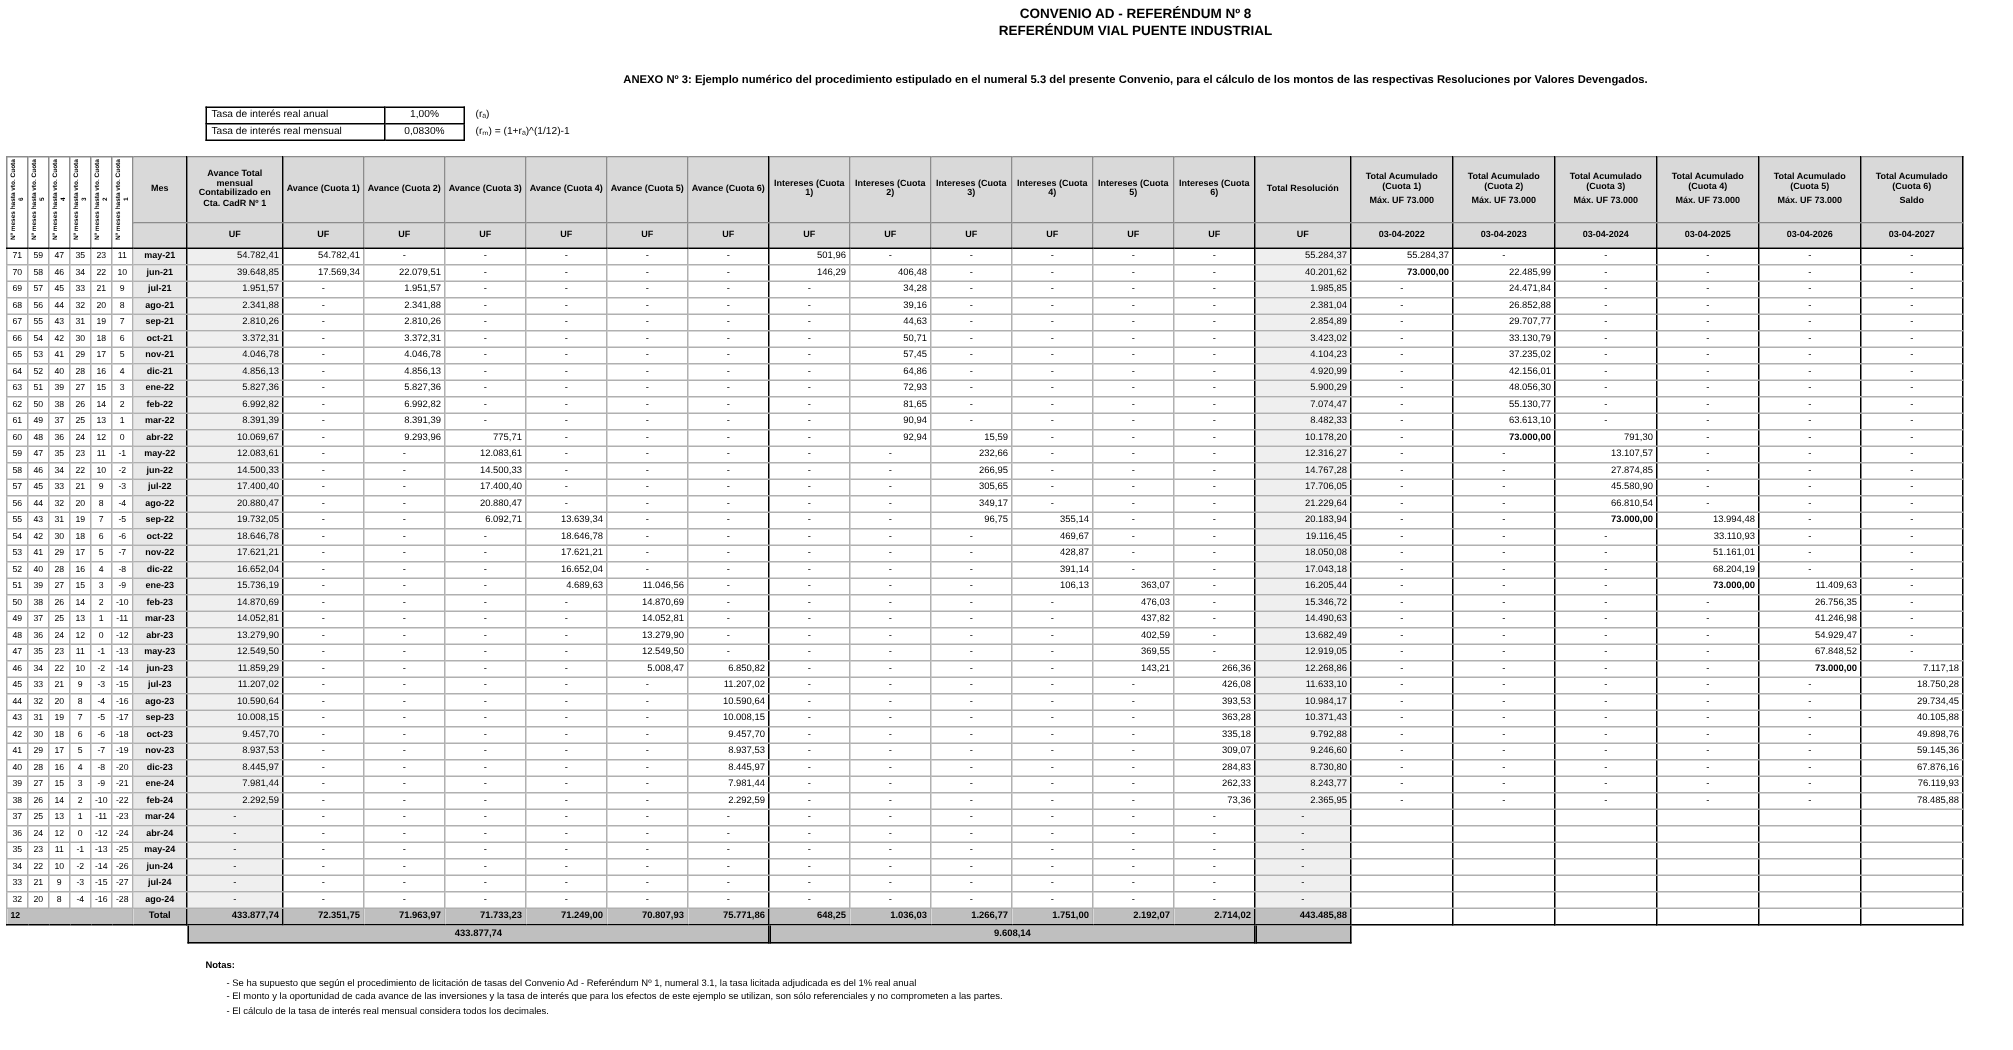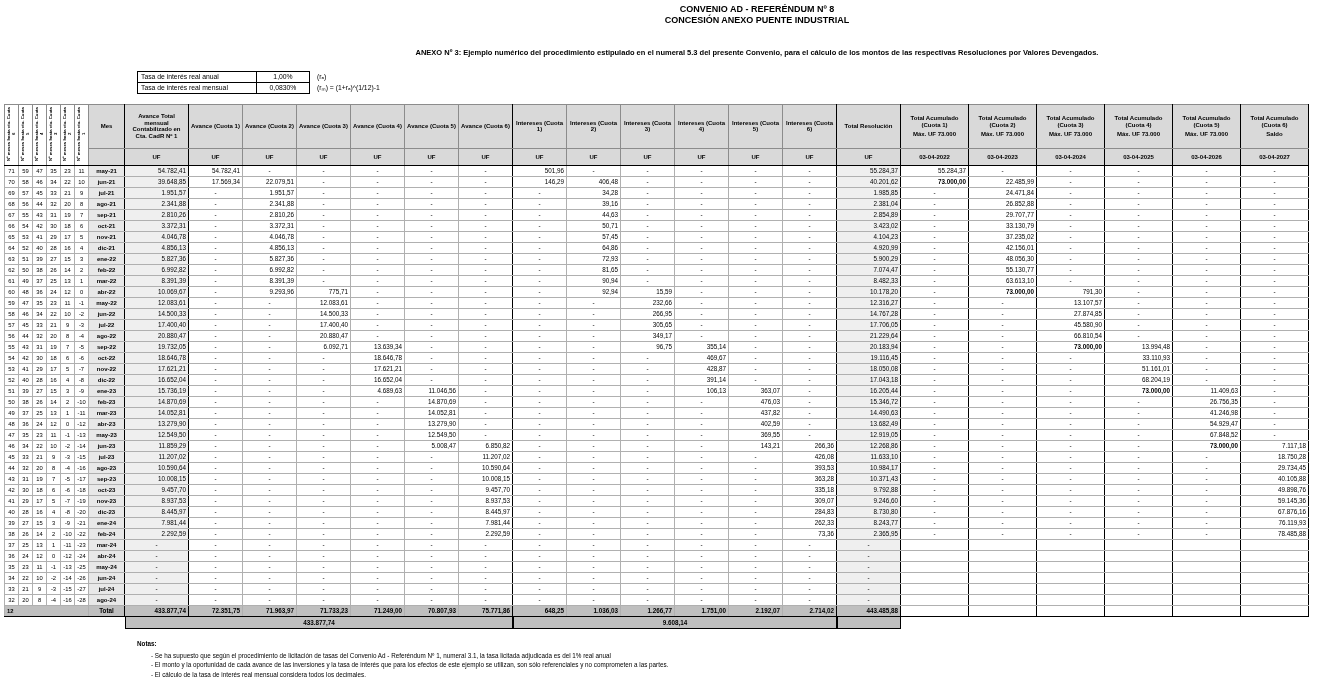--- a/index.html
+++ b/index.html
@@ -37,21 +37,21 @@
   .ntitle{font-weight:bold;margin-bottom:2px;}
   .nitem{padding-left:14px;}
   .nitem::before{content:"-  ";}
 </style>
 </head>
 <body>
 
 <div class="page">
   <div class="titleblock">
     <div>CONVENIO AD - REFERÉNDUM Nº 8</div>
-    <div>CONCESIÓN ANEXO PUENTE INDUSTRIAL</div>
+    <div>REFERÉNDUM VIAL PUENTE INDUSTRIAL</div>
   </div>
 
   <div class="anexo">ANEXO Nº 3: Ejemplo numérico del procedimiento estipulado en el numeral 5.3 del presente Convenio, para el cálculo de los montos de las respectivas Resoluciones por Valores Devengados.</div>
 
   <table class="rates">
     <tbody>
       <tr>
         <td class="rl">Tasa de interés real anual</td>
         <td class="rv">1,00%</td>
         <td class="rf">(rₐ)</td>

